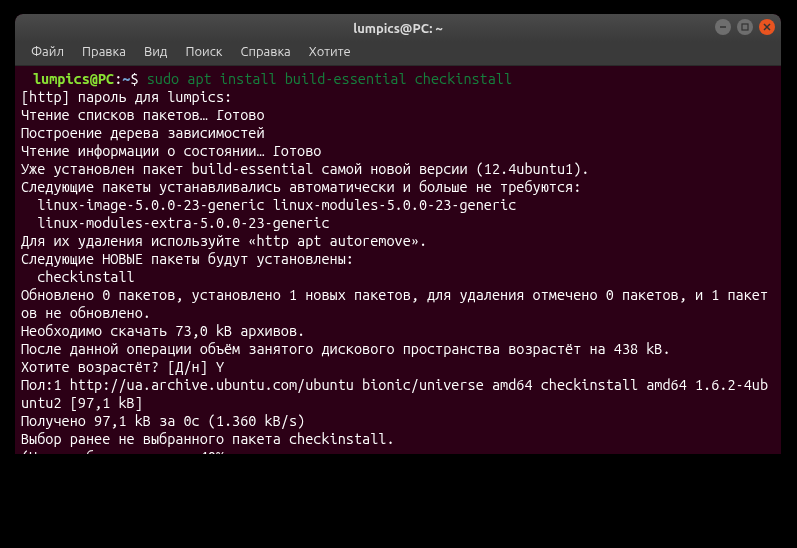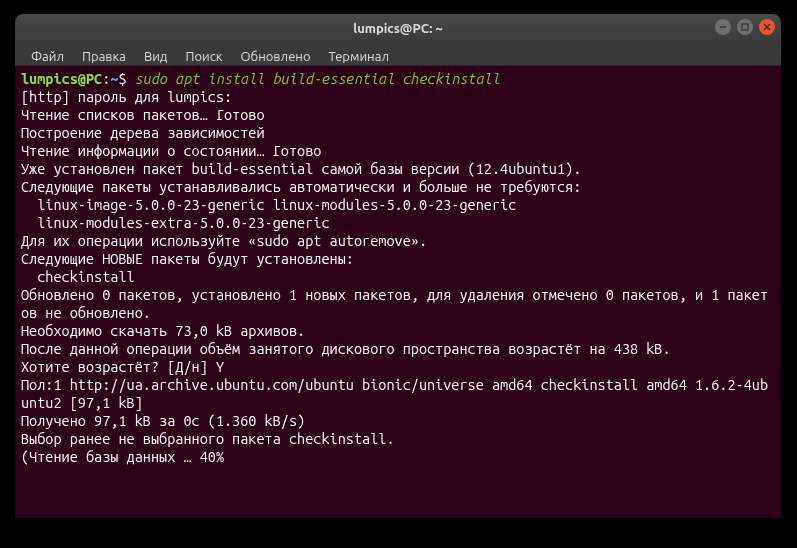--- a/index.html
+++ b/index.html
@@ -9,21 +9,21 @@
     }
     body {
       background: #000;
       font-family: "Ubuntu Mono", "DejaVu Sans Mono", monospace;
       width: 797px;
       height: 548px;
       overflow: hidden;
     }
     .window {
       width: 766px;
-      height: 504px;
+      height: 440px;
       margin: 14px 15px;
       background: #2c0016;
       border-radius: 8px 8px 0 0;
       overflow: hidden;
       box-shadow: 0 0 0 1px rgba(0,0,0,0.3);
     }
     .titlebar {
       height: 28px;
       background: linear-gradient(to bottom, #4a4a4a, #3a3a3a);
       display: flex;
@@ -55,21 +55,21 @@
       font-size: 9px;
       color: #3a3a3a;
     }
     .win-min { background: #6e6e6e; }
     .win-max { background: #6e6e6e; }
     .win-close { background: #e95420; }
     .menubar {
       height: 24px;
       background: #3a3a3a;
       display: flex;
-      align-items: flex-end;
+      align-items: flex-start;
       padding: 0 8px;
       gap: 2px;
       border-bottom: 1px solid #2a2a2a;
     }
     .menu-item {
       color: #dcdcdc;
       font-family: "Ubuntu", sans-serif;
       font-size: 13px;
       padding: 2px 8px;
       cursor: pointer;
@@ -78,24 +78,24 @@
       padding: 4px 6px;
       font-size: 14.5px;
       line-height: 18px;
       white-space: pre-wrap;
       word-break: break-all;
       color: #ffffff;
       background: #2c0016;
       height: calc(100% - 52px);
       overflow: hidden;
     }
-    .prompt-user { color: #8ae234; font-weight: bold; }
+    .prompt-user { color: #8ae234; font-weight: bold; margin-left: 12px; }
     .prompt-path { color: #729fcf; font-weight: bold; }
     .prompt-sep { color: #ffffff; }
-    .cmd { color: #84cc16; font-style: italic; }
+    .cmd { color: #15803d; }
     .output { color: #ffffff; }
   </style>
 </head>
 <body>
 
 <div class="window">
   <div class="titlebar">
     <span class="titlebar-title">lumpics@PC: ~</span>
     <div class="window-controls">
       <div class="win-btn win-min">
@@ -114,33 +114,33 @@
             <line x1="7" y1="1" x2="1" y2="7" stroke="#333" stroke-width="1.5"></line>
           </svg>
       </div>
     </div>
   </div>
   <div class="menubar">
     <span class="menu-item">Файл</span>
     <span class="menu-item">Правка</span>
     <span class="menu-item">Вид</span>
     <span class="menu-item">Поиск</span>
-    <span class="menu-item">Обновлено</span>
-    <span class="menu-item">Терминал</span>
+    <span class="menu-item">Справка</span>
+    <span class="menu-item">Хотите</span>
   </div>
   <div class="terminal"><span class="prompt-user">lumpics@PC</span><span class="prompt-sep">:</span><span class="prompt-path">~</span><span class="prompt-sep">$ </span><span class="cmd">sudo apt install build-essential checkinstall</span>
 <span class="output">[http] пароль для lumpics:</span>
 <span class="output">Чтение списков пакетов… Готово</span>
 <span class="output">Построение дерева зависимостей</span>
 <span class="output">Чтение информации о состоянии… Готово</span>
-<span class="output">Уже установлен пакет build-essential самой базы версии (12.4ubuntu1).</span>
+<span class="output">Уже установлен пакет build-essential самой новой версии (12.4ubuntu1).</span>
 <span class="output">Следующие пакеты устанавливались автоматически и больше не требуются:</span>
 <span class="output">  linux-image-5.0.0-23-generic linux-modules-5.0.0-23-generic</span>
 <span class="output">  linux-modules-extra-5.0.0-23-generic</span>
-<span class="output">Для их операции используйте «sudo apt autoremove».</span>
+<span class="output">Для их удаления используйте «http apt autoremove».</span>
 <span class="output">Следующие НОВЫЕ пакеты будут установлены:</span>
 <span class="output">  checkinstall</span>
 <span class="output">Обновлено 0 пакетов, установлено 1 новых пакетов, для удаления отмечено 0 пакетов, и 1 пакетов не обновлено.</span>
 <span class="output">Необходимо скачать 73,0 kB архивов.</span>
 <span class="output">После данной операции объём занятого дискового пространства возрастёт на 438 kB.</span>
 <span class="output">Хотите возрастёт? [Д/н] Y</span>
 <span class="output">Пол:1 http://ua.archive.ubuntu.com/ubuntu bionic/universe amd64 checkinstall amd64 1.6.2-4ubuntu2 [97,1 kB]</span>
 <span class="output">Получено 97,1 kB за 0с (1.360 kB/s)</span>
 <span class="output">Выбор ранее не выбранного пакета checkinstall.</span>
 <span class="output">(Чтение базы данных … 40%</span></div>

